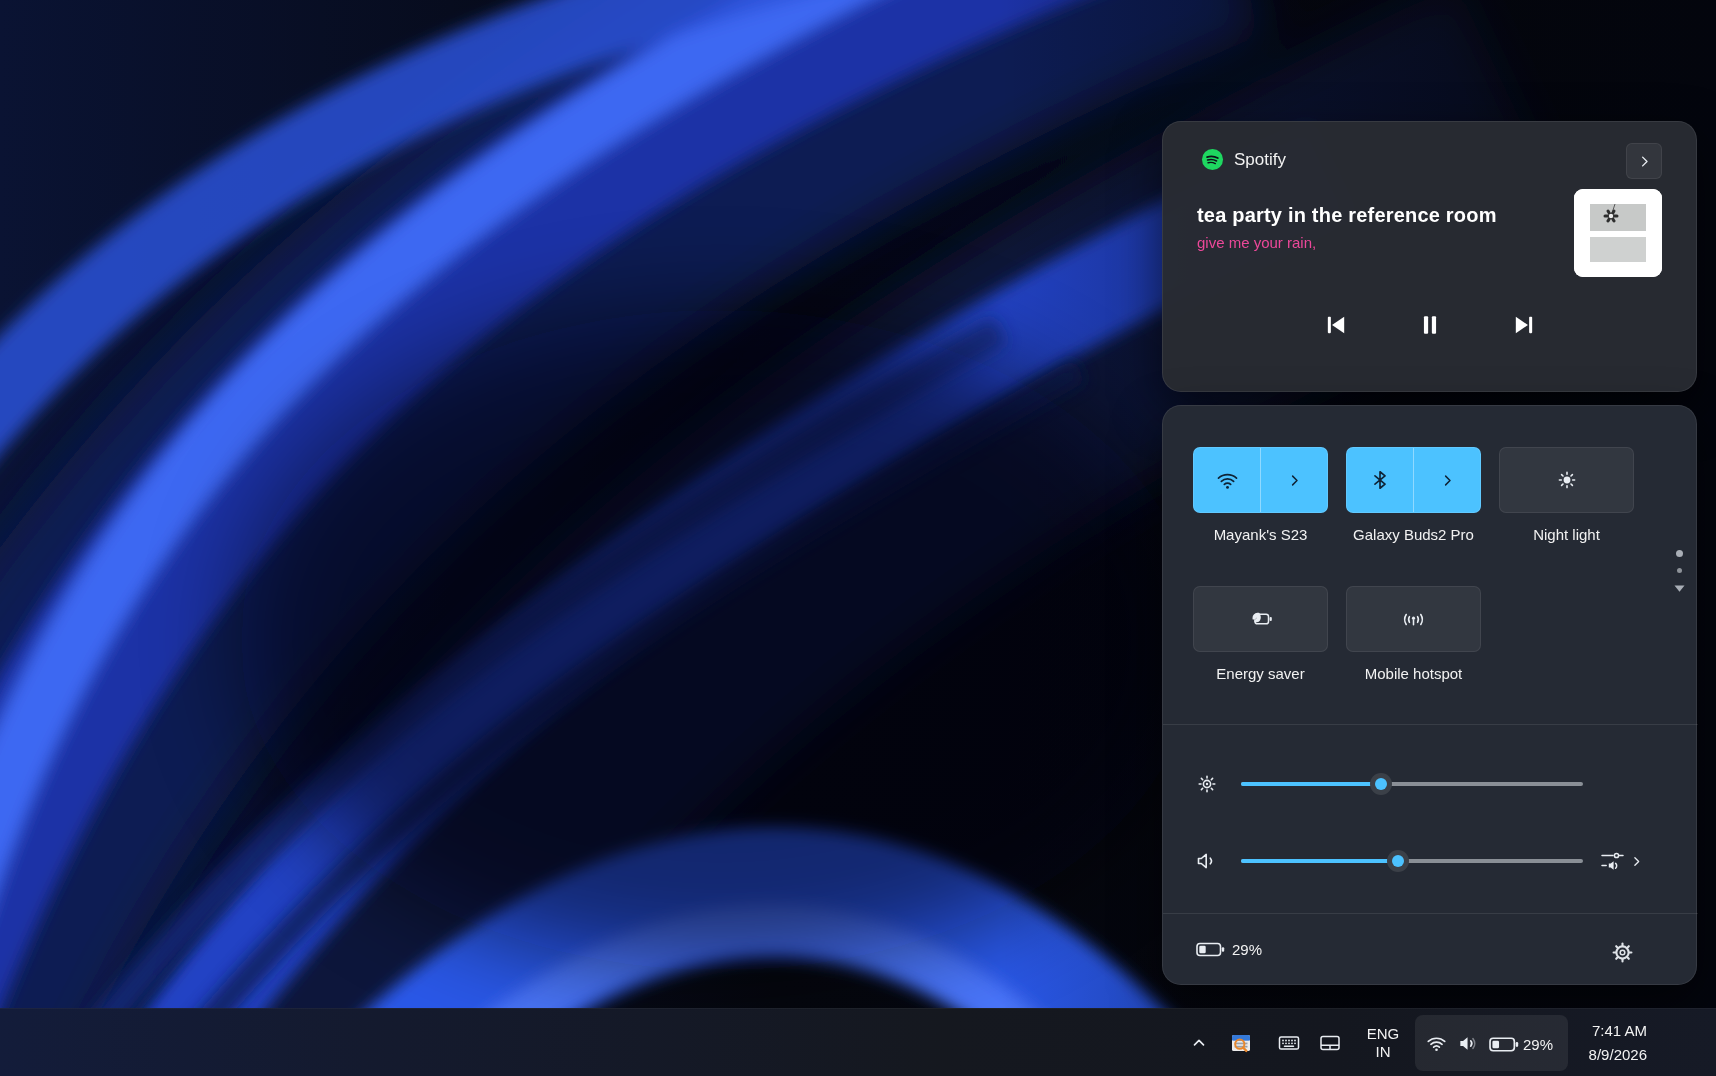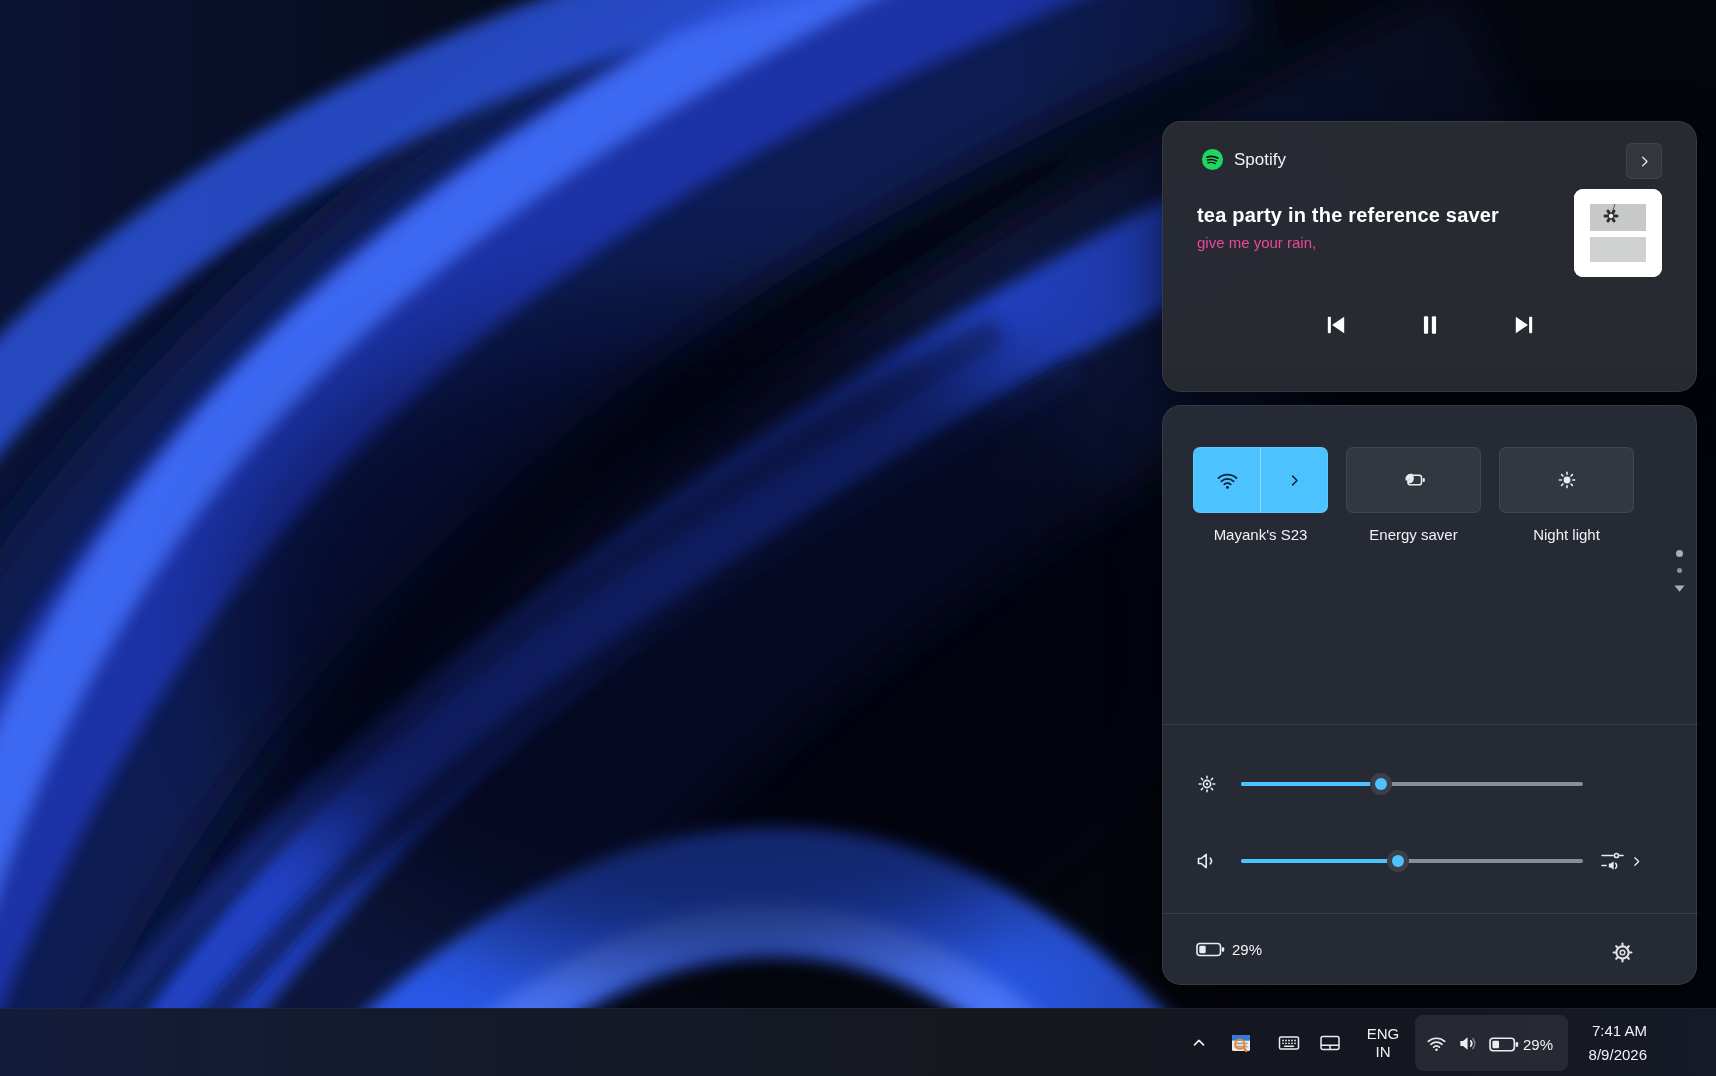--- a/index.html
+++ b/index.html
@@ -147,21 +147,21 @@
     </svg>
     <span class="app-name">Spotify</span>
   </div>
 
   <button class="media-expand">
     <svg width="15" height="15" viewBox="0 0 24 24">
       <path d="M9 5l7 7-7 7" stroke="#e9edf2" stroke-width="2.2" fill="none" stroke-linecap="round" stroke-linejoin="round"></path>
     </svg>
   </button>
 
-  <div class="media-title">tea party in the reference saver</div>
+  <div class="media-title">tea party in the reference room</div>
   <div class="media-subtitle">give me your rain,</div>
 
   <div class="album-art">
     <svg width="88" height="88" viewBox="0 0 88 88">
       <rect width="88" height="88" fill="#ffffff"></rect>
       <rect x="16" y="15" width="56" height="27" fill="#c7c9c8"></rect>
       <rect x="16" y="48" width="56" height="25" fill="#cfd1d0"></rect>
       <path d="M41 15 L37 27" stroke="#5a5a5a" stroke-width="1"></path>
       <g stroke="#2e2e2e" stroke-width="3" stroke-linecap="round">
         <path d="M31 27h12"></path>
@@ -211,43 +211,72 @@
         <div class="tile-divider"></div>
         <div class="tile-half">
           <svg width="15" height="15" viewBox="0 0 24 24">
             <path d="M9 5l7 7-7 7" stroke="#0f2336" stroke-width="2.4" fill="none" stroke-linecap="round" stroke-linejoin="round"></path>
           </svg>
         </div>
       </div>
       <div class="tile-label">Mayank's S23</div>
     </div>
 
-
+    <div class="tile-cell">
+      <div class="tile split active">
+        <div class="tile-half">
+          <svg width="22" height="22" viewBox="0 0 24 24" fill="none" stroke="#0f2336" stroke-width="1.8" stroke-linecap="round" stroke-linejoin="round">
+            <path d="M6.5 7.5l11 9L12 21V3l5.5 4.5-11 9"></path>
+          </svg>
+        </div>
+        <div class="tile-divider"></div>
+        <div class="tile-half">
+          <svg width="15" height="15" viewBox="0 0 24 24">
+            <path d="M9 5l7 7-7 7" stroke="#0f2336" stroke-width="2.4" fill="none" stroke-linecap="round" stroke-linejoin="round"></path>
+          </svg>
+        </div>
+      </div>
+      <div class="tile-label">Galaxy Buds2 Pro</div>
+    </div>
+
+
+    <div class="tile-cell">
+      <button class="tile">
+        <svg width="24" height="24" viewBox="0 0 24 24" fill="none" stroke="#e9edf2" stroke-width="1.6" stroke-linecap="round">
+          <circle cx="12" cy="12" r="3.4" fill="#e9edf2" stroke="none"></circle>
+          <path d="M12 4.4v1.9M12 17.7v1.9M4.4 12h1.9M17.7 12h1.9M6.6 6.6L8 8M16 16l1.4 1.4M17.4 6.6L16 8M8 16l-1.4 1.4"></path>
+        </svg>
+      </button>
+      <div class="tile-label">Night light</div>
+    </div>
 
     <div class="tile-cell">
       <button class="tile">
         <svg width="26" height="26" viewBox="0 0 26 24">
           <rect x="7" y="7.2" width="13.5" height="9.6" rx="2.4" fill="none" stroke="#e9edf2" stroke-width="1.5"></rect>
           <rect x="21.6" y="10" width="2.2" height="4" rx="1" fill="#e9edf2"></rect>
           <path d="M9.4 5.8c-2.9.3-4.9 2.5-4.9 5.3 0 .5.05 1 .2 1.5 1.8-.3 3-1.1 3.8-2.2-.25 1.4-1 2.6-2.6 3.5.7.9 1.8 1.5 3.1 1.4 2.7-.2 4-2.7 3.8-5.2-.1-1.5-.6-2.9-1.4-4.1-.6-.2-1.3-.3-2-.2z" fill="#e9edf2"></path>
         </svg>
       </button>
       <div class="tile-label">Energy saver</div>
     </div>
 
     <div class="tile-cell">
       <button class="tile">
-        <svg width="24" height="24" viewBox="0 0 24 24" fill="none" stroke="#e9edf2" stroke-width="1.6" stroke-linecap="round">
-          <circle cx="12" cy="12" r="3.4" fill="#e9edf2" stroke="none"></circle>
-          <path d="M12 4.4v1.9M12 17.7v1.9M4.4 12h1.9M17.7 12h1.9M6.6 6.6L8 8M16 16l1.4 1.4M17.4 6.6L16 8M8 16l-1.4 1.4"></path>
+        <svg width="25" height="25" viewBox="0 0 24 24" fill="none" stroke="#e9edf2" stroke-width="1.5" stroke-linecap="round">
+          <path d="M5 7.2a9 9 0 0 0 0 9.6"></path>
+              <path d="M19 7.2a9 9 0 0 1 0 9.6"></path>
+          <path d="M8.1 9.3a5.2 5.2 0 0 0 0 5.4"></path>
+              <path d="M15.9 9.3a5.2 5.2 0 0 1 0 5.4"></path>
+          <circle cx="12" cy="10.7" r="1.5" fill="#e9edf2" stroke="none"></circle>
+              <path d="M12 12.4V17"></path>
         </svg>
       </button>
-      <div class="tile-label">Night light</div>
-    </div>
-
+      <div class="tile-label">Mobile hotspot</div>
+    </div>
   </div>
 
   <div class="page-indicator">
     <div class="dot-big"></div>
     <div class="dot-small"></div>
     <svg width="13" height="9" viewBox="0 0 13 9">
       <path d="M1.5 1.5h10L6.5 7.8z" fill="#a9aeb6"></path>
     </svg>
   </div>
 

